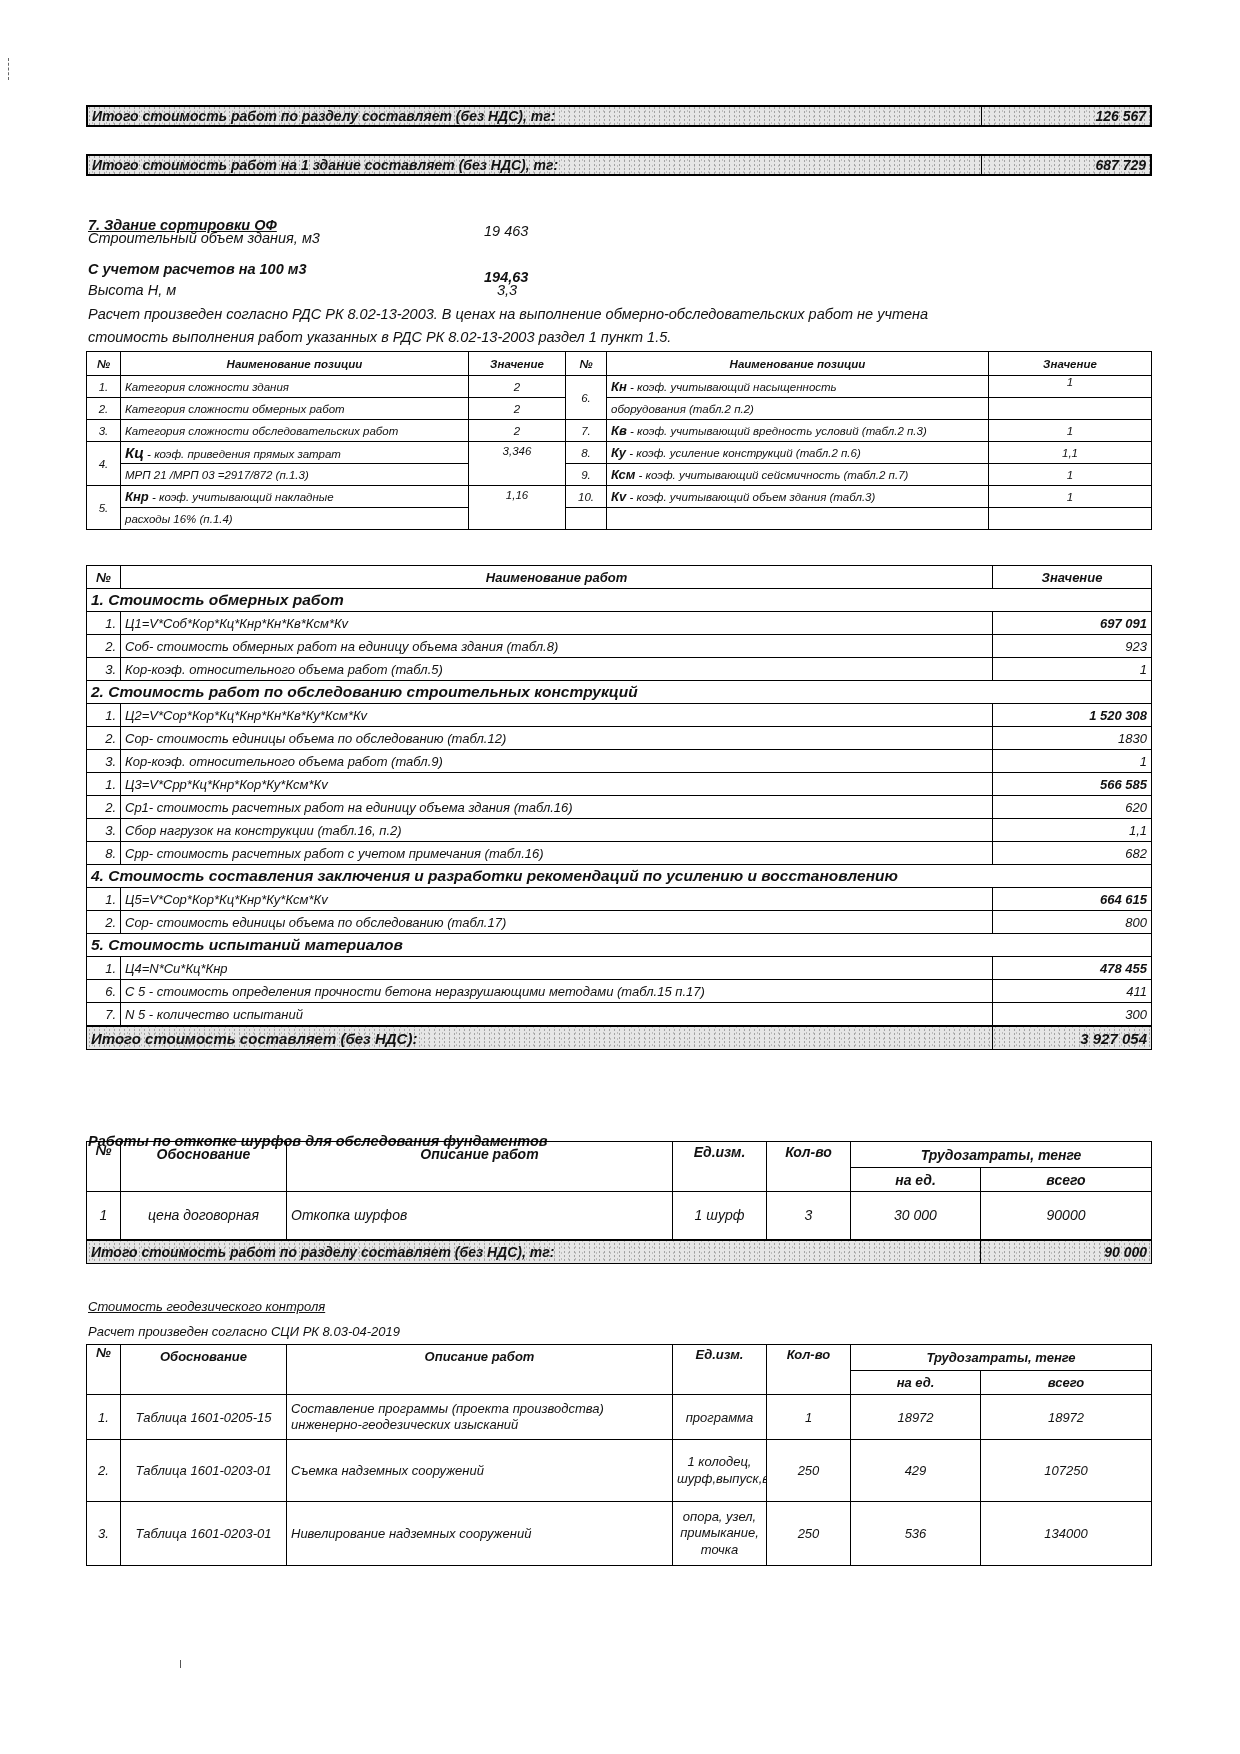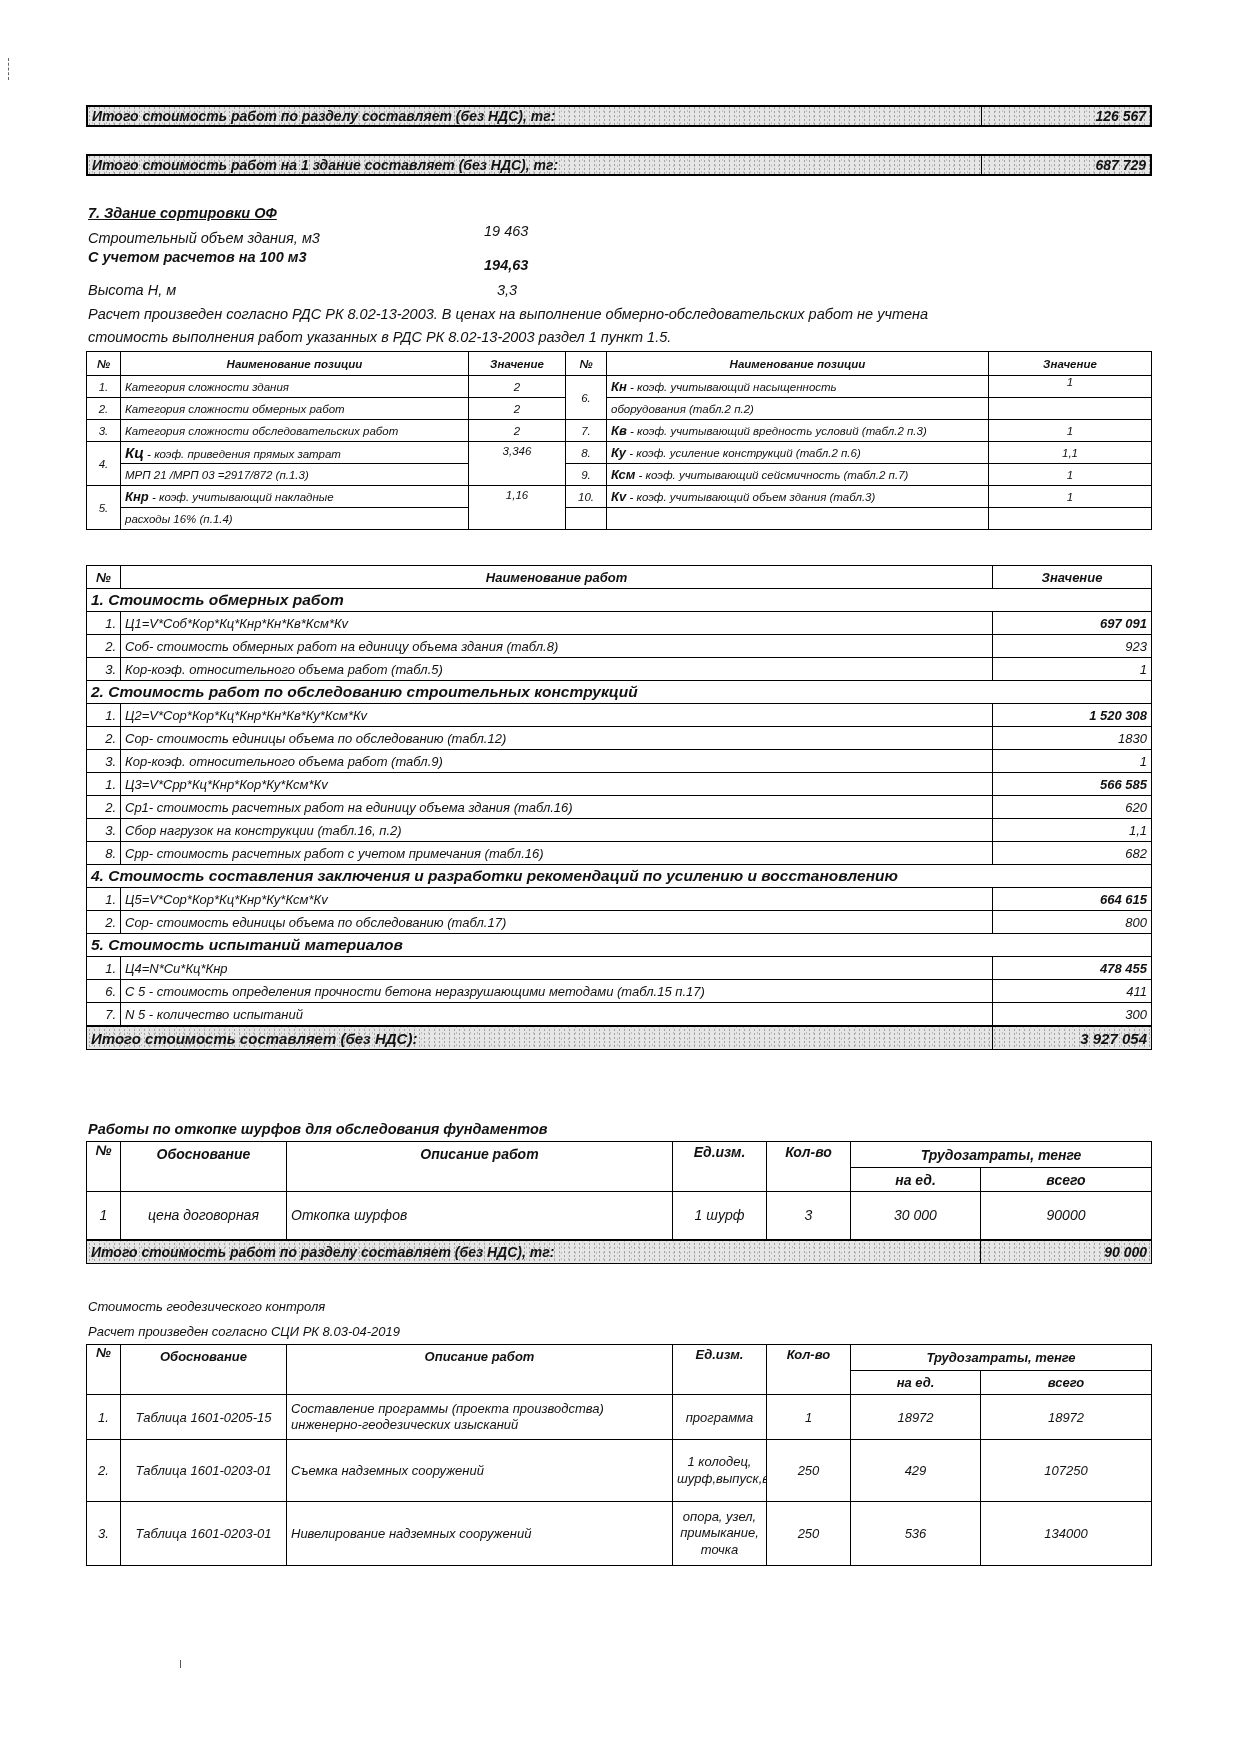--- a/index.html
+++ b/index.html
@@ -4,21 +4,21 @@
 <style>
   html, body { margin: 0; padding: 0; background: #ffffff; }
   body {
     width: 1240px; height: 1754px; position: relative; overflow: hidden;
     font-family: "Liberation Sans", "DejaVu Sans", sans-serif;
     font-style: italic; color: #111;
   }
   .abs { position: absolute; }
   table { border-collapse: collapse; table-layout: fixed; }
   td, th { padding: 0 4px; vertical-align: middle; font-weight: normal; overflow: hidden; white-space: nowrap; }
-  .b { font-weight: bold; }
+  .b { font-weight: bold; margin-top: 12px; }
   .c { text-align: center; }
   .r { text-align: right; }
   .wrap { white-space: normal; line-height: 1.25; }
   .grey {
     background-color: #e6e6e6;
     background-image:
       radial-gradient(#9a9a9a 0.6px, transparent 0.8px),
       radial-gradient(#bdbdbd 0.6px, transparent 0.8px);
     background-size: 5px 4px, 7px 6px;
     background-position: 0 0, 2px 2px;
@@ -303,21 +303,21 @@
     <td class="c">30 000</td>
     <td class="c">90000</td>
   </tr>
   <tr class="grey" style="height:24px; border-top:2px solid #000;">
     <td colspan="6" class="b">Итого стоимость работ по разделу  составляет (без НДС), тг:</td>
     <td class="r b">90 000</td>
   </tr>
 </tbody>
   </table>
 
-<div class="abs doc-text" style="left:88px; top:1299px; font-size:13px;">Стоимость геодезического контроля</div>
+<div class="abs doc-text" style="left:88px; top:1299px; font-size:13px;text-decoration:underline;">Стоимость геодезического контроля</div>
 <div class="abs doc-text" style="left:88px; top:1324px; font-size:13px;">Расчет произведен согласно СЦИ РК 8.03-04-2019</div>
 <table class="abs grid" style="left:86px; top:1344px; width:1066px; font-size:13px;">
   <colgroup>
     <col style="width:34px">
       <col style="width:166px">
       <col style="width:386px">
     <col style="width:94px">
       <col style="width:84px">
       <col style="width:130px">
       <col>

